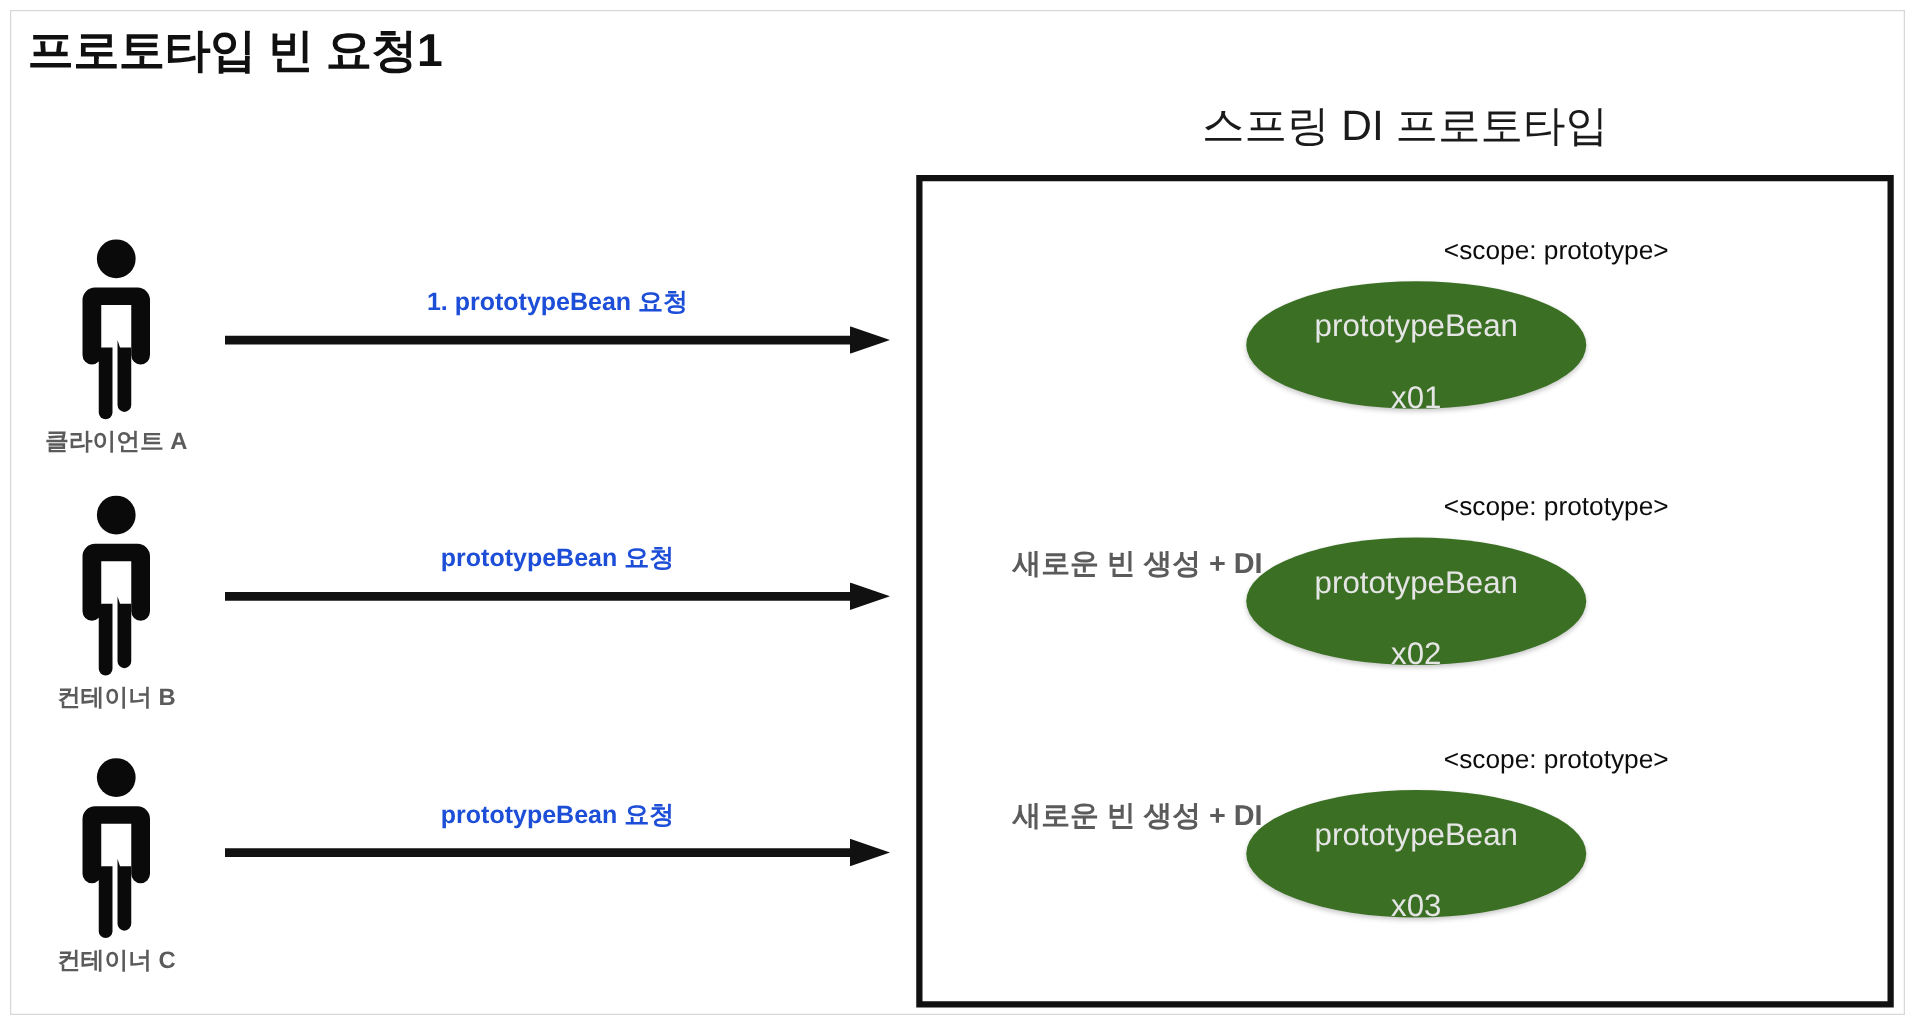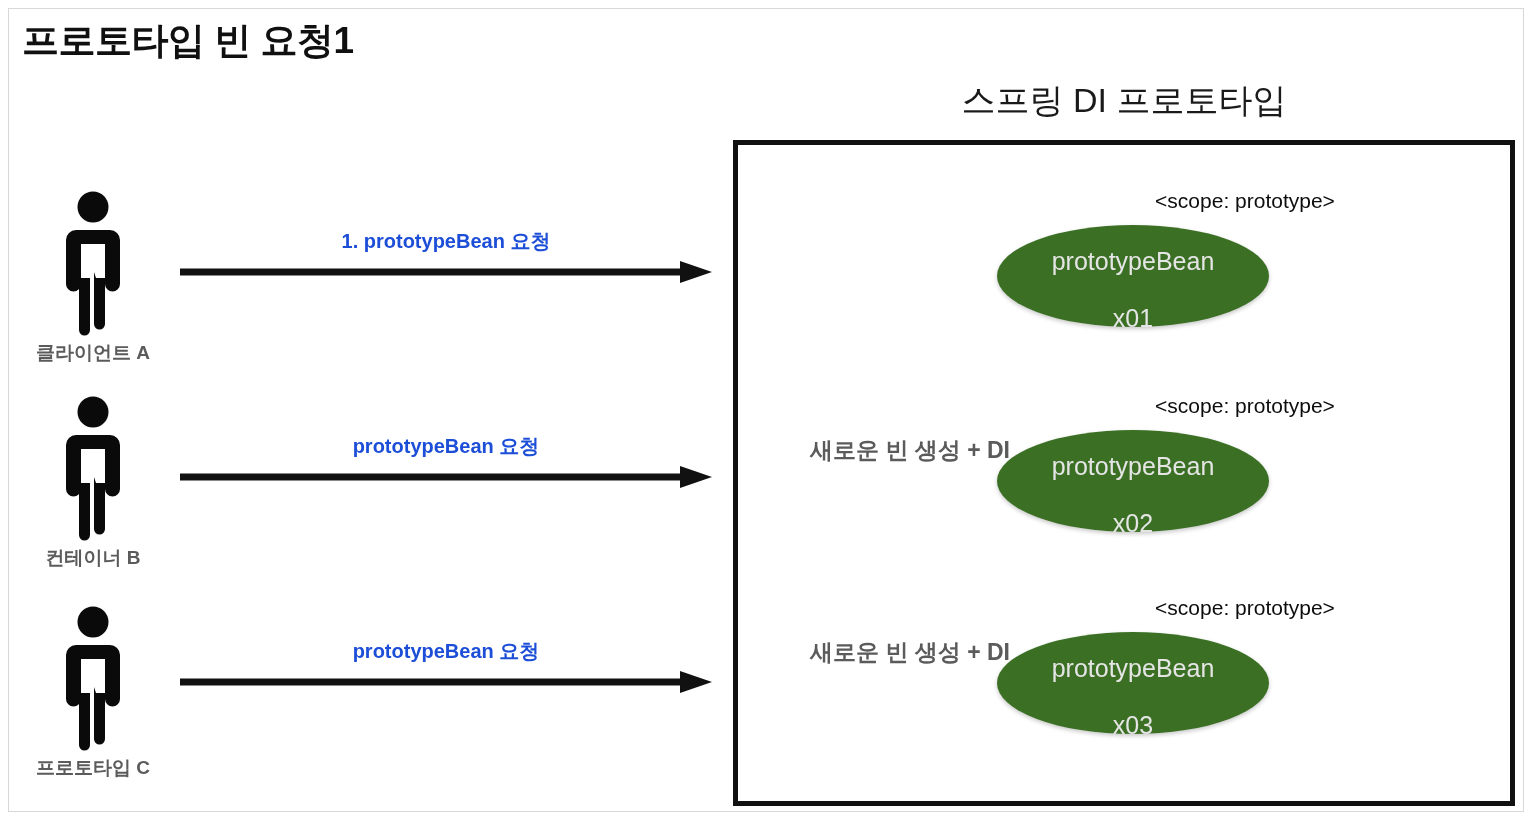--- a/index.html
+++ b/index.html
@@ -211,21 +211,21 @@
     <span class="client-label">컨테이너 B</span>
   </div>
 
   <div class="client client-c">
     <svg class="client-icon" width="62" height="148" viewBox="0 0 62 148" aria-hidden="true">
       <circle cx="31" cy="17" r="15.5" fill="#0a0a0a"></circle>
       <path d="M14 40 h34 a10 10 0 0 1 10 10 v44 a7.5 7.5 0 0 1 -15 0 v-40 h-24 v40 a7.5 7.5 0 0 1 -15 0 v-44 a10 10 0 0 1 10 -10 z" fill="#0a0a0a"></path>
       <path d="M19 88 h9 v52 a5.5 5.5 0 0 1 -11 0 v-46 z" fill="#0a0a0a"></path>
       <path d="M34 88 h9 v46 a5.5 5.5 0 0 1 -11 0 v-52 z" fill="#0a0a0a"></path>
     </svg>
-    <span class="client-label">프로토타입 C</span>
+    <span class="client-label">컨테이너 C</span>
   </div>
 
   <div class="flow flow-a">
     <span class="flow-label">1. prototypeBean 요청</span>
     <svg class="flow-arrow" viewBox="0 0 532 22" aria-hidden="true">
       <line x1="0" y1="11" x2="504" y2="11" stroke="#111111" stroke-width="7"></line>
       <polygon points="500,0 532,11 500,22" fill="#111111"></polygon>
     </svg>
   </div>
 

